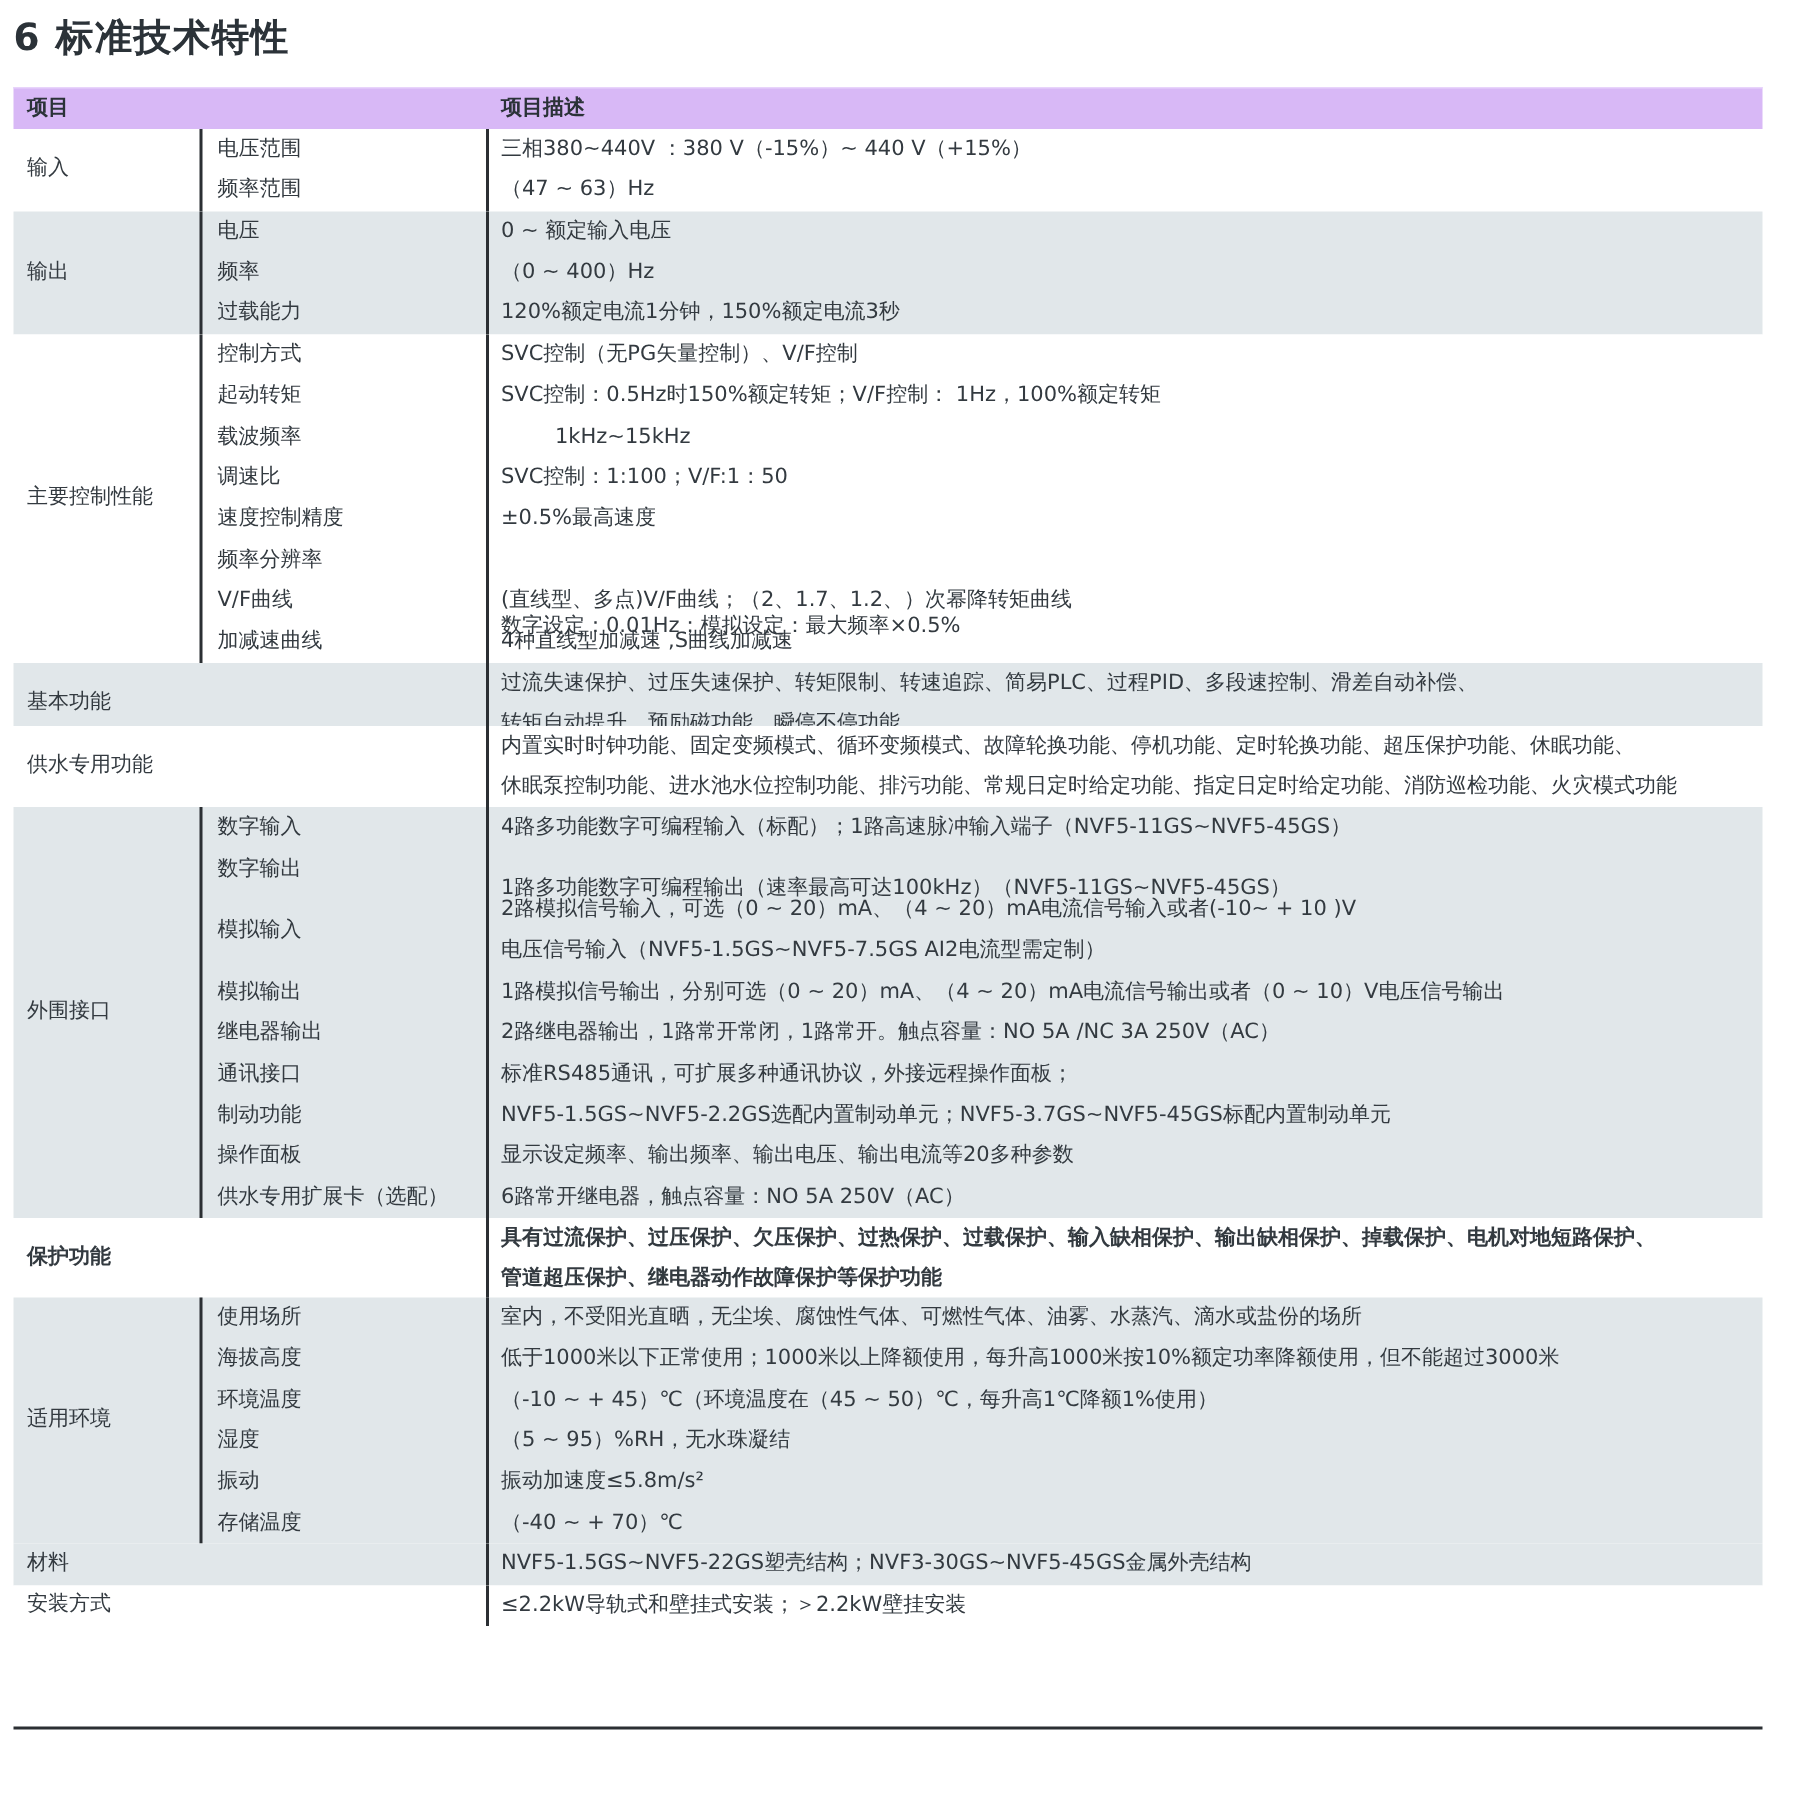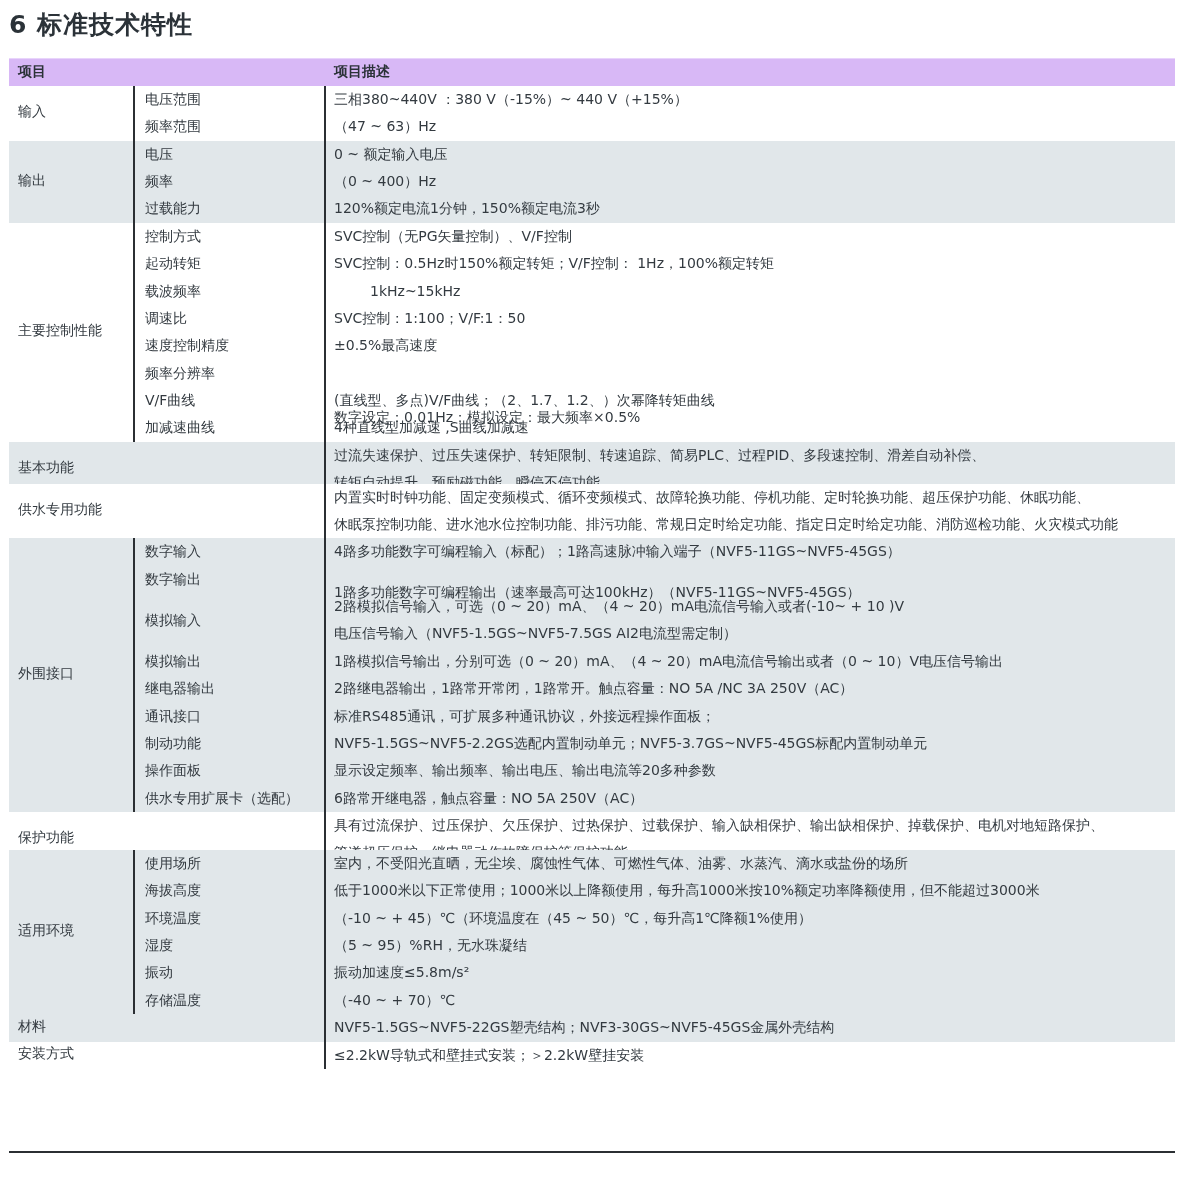--- a/index.html
+++ b/index.html
@@ -104,21 +104,21 @@
         <span class="line sub" style="top: 164.16px;">通讯接口</span>
         <span class="line desc" style="top: 164.16px;">标准RS485通讯，可扩展多种通讯协议，外接远程操作面板；</span>
         <span class="line sub" style="top: 191.52px;">制动功能</span>
         <span class="line desc" style="top: 191.52px;">NVF5-1.5GS~NVF5-2.2GS选配内置制动单元；NVF5-3.7GS~NVF5-45GS标配内置制动单元</span>
         <span class="line sub" style="top: 218.88px;">操作面板</span>
         <span class="line desc" style="top: 218.88px;">显示设定频率、输出频率、输出电压、输出电流等20多种参数</span>
         <span class="line sub" style="top: 246.24px;">供水专用扩展卡（选配）</span>
         <span class="line desc" style="top: 246.24px;">6路常开继电器，触点容量：NO 5A  250V（AC）</span>
         <span class="line sub" style="top: 68.4px;">模拟输入</span>
       </div>
-      <div class="group white" style="height: 38px;">
+      <div class="group white" style="height: 53px; font-weight: bold;">
         <span class="gname" style="top: 17.36px;">保护功能</span>
         <div class="vline-main" style="height: 54.72px;"></div>
         <span class="line desc" style="top: 0px;">具有过流保护、过压保护、欠压保护、过热保护、过载保护、输入缺相保护、输出缺相保护、掉载保护、电机对地短路保护、</span>
         <span class="line desc" style="top: 27.36px; text-align: right;">管道超压保护、继电器动作故障保护等保护功能</span>
       </div>
       <div class="group gray" style="height: 164.16px;">
         <span class="gname" style="top: 72.08px;">适用环境</span>
         <div class="subcol"></div>
         <div class="vline-main" style="height: 164.16px;"></div>
         <span class="line sub" style="top: 0px;">使用场所</span>

